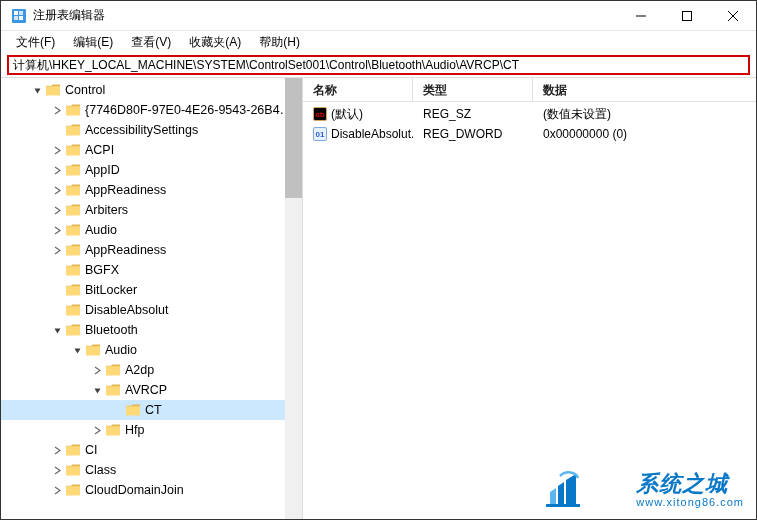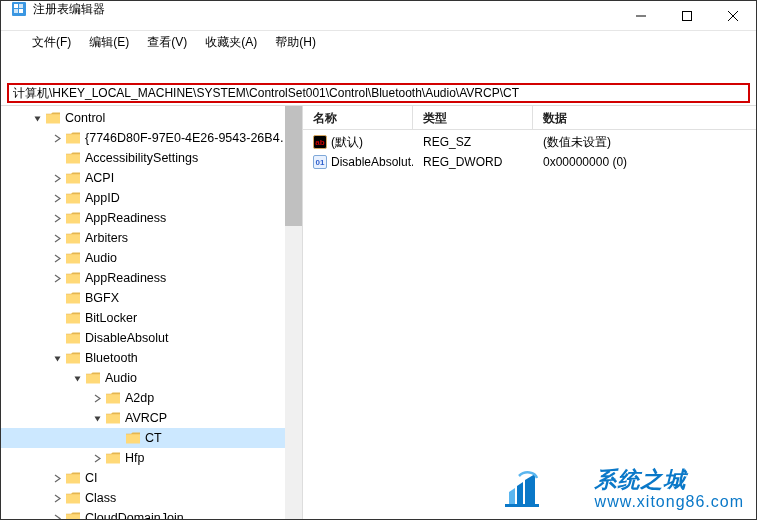--- a/index.html
+++ b/index.html
@@ -1,28 +1,28 @@
 <!DOCTYPE html>
 <html><head>
   <meta charset="utf-8">
   <style>
     * { margin: 0; padding: 0; box-sizing: border-box; font-family: "Microsoft YaHei", "Segoe UI", Tahoma, sans-serif; }
     body { width: 757px; height: 520px; background: #fff; border: 1px solid #333; position: relative; overflow: hidden; font-size: 12px; }
     
-    .titlebar { height: 30px; background: #fff; display: flex; border-bottom: 1px solid #e6e6e6; }
+    .titlebar { height: 30px; background: #fff; display: flex; align-items: center; border-bottom: 1px solid #e6e6e6; }
     .titlebar-icon { width: 16px; height: 16px; margin: 0 6px 0 10px; display: inline-flex; align-items: center; justify-content: center; }
     .titlebar-text { flex: 1; font-size: 12px; color: #000; }
     .win-controls { display: flex; }
     .win-btn { width: 46px; height: 30px; display: flex; align-items: center; justify-content: center; color: #222; }
     .win-btn svg { width: 10px; height: 10px; }
     
-    .menubar { height: 22px; background: #fff; display: flex; align-items: center; padding: 0 22px; font-size: 12px; }
+    .menubar { height: 22px; background: #fff; display: flex; align-items: center; padding: 0 6px; font-size: 12px; }
     .menu-item { padding: 2px 9px; color: #000; }
     
-    .addressbar-wrap { padding: 2px 6px; margin-top: 28px; }
+    .addressbar-wrap { padding: 2px 6px; }
     .addressbar { height: 20px; border: 2px solid #d20000; background: #fff; padding: 1px 4px; font-size: 12px; color: #000; display: flex; align-items: center; white-space: nowrap; overflow: hidden; }
     
     .content { display: flex; height: calc(100% - 76px); border-top: 1px solid #ddd; }
     
     .tree-pane { width: 302px; overflow: hidden; border-right: 1px solid #ddd; position: relative; }
     .tree-scrollbar { position: absolute; right: 0; top: 0; bottom: 0; width: 17px; background: #f0f0f0; }
     .tree-scroll-thumb { position: absolute; top: 0; left: 0; right: 0; height: 120px; background: #c0c0c0; }
     .tree { padding: 2px 0; white-space: nowrap; }
     .tree-row { display: flex; align-items: center; height: 20px; font-size: 12.5px; color: #000; position: relative; }
     .tree-row.selected { background: #cce8ff; }
@@ -39,21 +39,21 @@
     .list-body { padding: 2px 0; }
     .list-row { display: flex; height: 20px; align-items: center; font-size: 12px; }
     .list-cell { padding: 0 10px; white-space: nowrap; overflow: hidden; text-overflow: ellipsis; }
     .val-icon { width: 14px; height: 14px; margin-right: 4px; display: inline-flex; flex-shrink: 0; border: 1px solid #888; border-radius: 2px; align-items: center; justify-content: center; font-size: 8px; font-weight: bold; }
     .val-icon.sz { background: #000000; color: #c00; border-color: #d6a864; }
     .val-icon.dw { background: #e8f1ff; color: #3060cc; border-color: #7fa8d8; }
     
     .watermark { position: absolute; right: 12px; bottom: 8px; display: flex; align-items: center; gap: 8px; pointer-events: none; }
     .wm-text { display: flex; flex-direction: column; line-height: 1.15; margin-left: 40px; }
     .wm-main { font-size: 22px; font-weight: 700; color: #0a78c8; font-style: italic; letter-spacing: 1px; }
-    .wm-sub { font-size: 16px; color: #0a78c8; letter-spacing: 1px; }
+    .wm-sub { font-size: 11px; color: #0a78c8; letter-spacing: 1px; }
     .wm-icon svg { width: 48px; height: 40px; }
     
     .c1 { width: 110px; }
     .c2 { width: 120px; }
     .c3 { width: 200px; border-right: none; }
   </style>
 </head>
 <body>
 
 <div class="titlebar">

